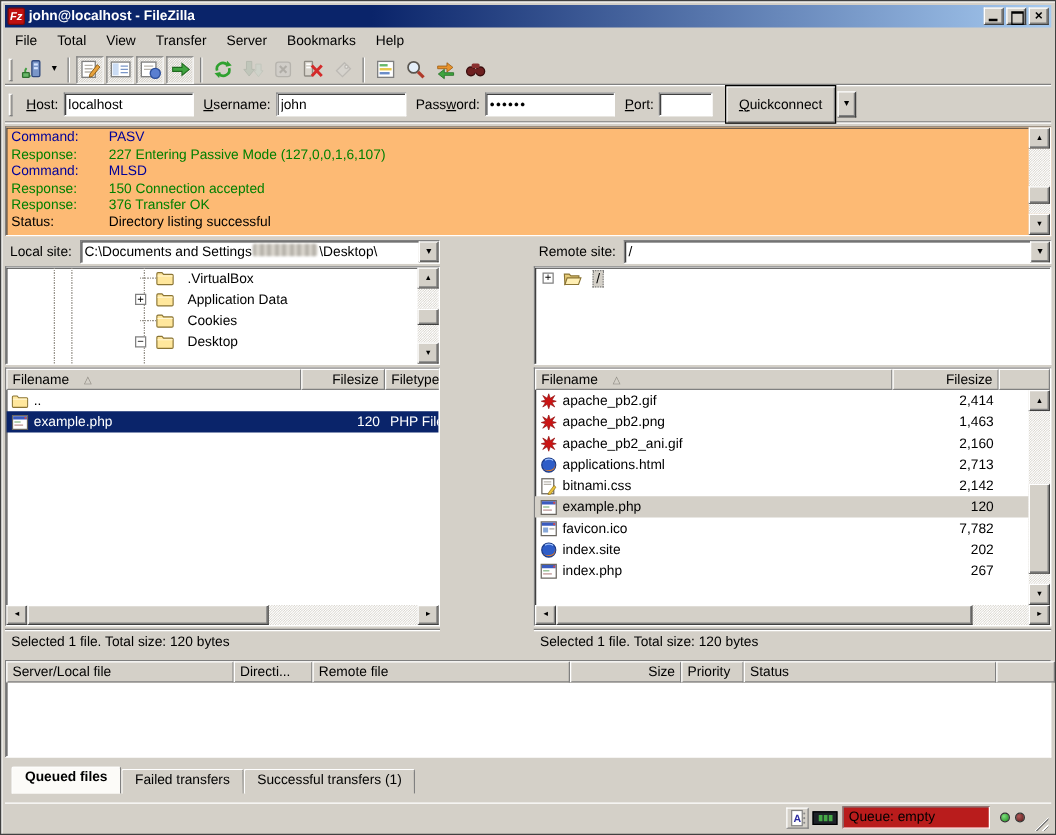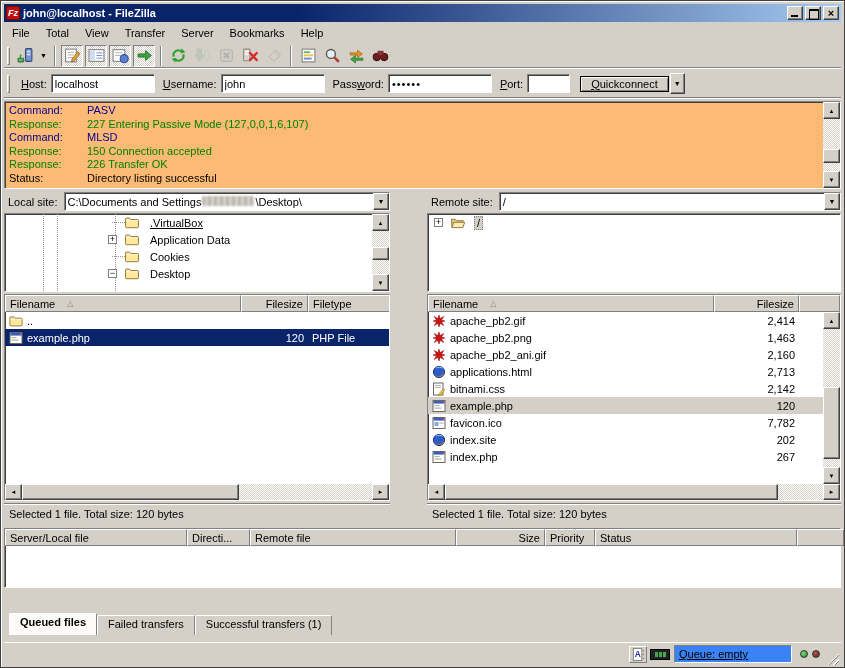--- a/index.html
+++ b/index.html
@@ -33,21 +33,21 @@
     background-size:2px 2px;background-position:0 0,1px 1px;}
   .tb-btn.disabled{opacity:.5;filter:grayscale(60%);}
   .tb-arrow{width:13px;height:22px;display:flex;align-items:center;justify-content:center;font-size:7px;color:#000;}
   .tb-sep{width:2px;height:20px;border-left:1px solid #808080;border-right:1px solid #fff;margin:0 4px;}
   
   .qcbar{position:absolute;left:3px;right:3px;top:68px;height:30px;display:flex;align-items:center;
     border-bottom:1px solid #fff;box-shadow:0 -1px 0 #808080 inset;font-size:11px;padding-left:2px;}
   .qc-label{margin:0 4px 0 8px;white-space:nowrap;}
   .qc-input{height:19px;background:#fff;border:1px solid;border-color:#808080 #fff #fff #808080;
     box-shadow:inset 1px 1px 0 #404040;font-size:11px;padding:1px 3px;outline:none;}
-  .qc-btn{height:16px;margin-left:10px;padding:0 10px;background:#D4D0C8;font-size:11px;
+  .qc-btn{height:31px;margin-left:10px;padding:0 10px;background:#D4D0C8;font-size:11px;
     border:1px solid #000;box-shadow:inset 1px 1px 0 #fff,inset -1px -1px 0 #808080;}
   .qc-btn u{text-decoration:underline;}
   .qc-drop{width:15px;height:21px;background:#D4D0C8;border:1px solid;border-color:#fff #404040 #404040 #fff;
     box-shadow:inset -1px -1px 0 #808080;display:flex;align-items:center;justify-content:center;font-size:7px;margin-left:1px;}
   
   .logbox{position:absolute;left:3px;right:3px;top:100px;height:88px;background:#fdba74;
     border:1px solid;border-color:#808080 #fff #fff #808080;box-shadow:inset 1px 1px 0 #404040;display:flex;}
   .logtext{flex:1;padding:2px 0 0 4px;font-size:11px;line-height:13.5px;overflow:hidden;}
   .logline{white-space:nowrap;display:flex;}
   .logline .llabel{width:78px;flex:none;}
@@ -61,21 +61,21 @@
     background-image:linear-gradient(45deg,#d4d0c8 25%,transparent 25%,transparent 75%,#d4d0c8 75%),
                      linear-gradient(45deg,#d4d0c8 25%,transparent 25%,transparent 75%,#d4d0c8 75%);
     background-size:2px 2px;background-position:0 0,1px 1px;}
   .sb-thumb{position:absolute;background:#D4D0C8;border:1px solid;border-color:#fff #404040 #404040 #fff;
     box-shadow:inset -1px -1px 0 #808080;}
   .vscroll .sb-thumb{left:0;right:0;}
   .hscroll .sb-thumb{top:0;bottom:0;}
   
   .main{position:absolute;left:3px;right:3px;top:190px;height:333px;}
   .pane{position:absolute;top:0;height:333px;}
-  .pane.left{left:0;width:386px;}
+  .pane.left{left:0;width:348px;}
   .pane.right{left:423px;right:0;}
   .siterow{position:absolute;left:0;right:0;top:0;height:21px;display:flex;align-items:center;font-size:11px;}
   .sitelabel{padding:0 6px 0 4px;white-space:nowrap;}
   .sitecombo{flex:1;height:19px;background:#fff;border:1px solid;border-color:#808080 #fff #fff #808080;
     box-shadow:inset 1px 1px 0 #404040;display:flex;align-items:center;padding-left:3px;overflow:hidden;white-space:nowrap;}
   .combo-drop{width:16px;height:17px;margin-left:auto;flex:none;background:#D4D0C8;border:1px solid;
     border-color:#fff #404040 #404040 #fff;box-shadow:inset -1px -1px 0 #808080;
     display:flex;align-items:center;justify-content:center;font-size:7px;}
   .redacted{display:inline-block;width:52px;height:10px;margin:0 1px;border-radius:2px;
     background:repeating-linear-gradient(90deg,#b8b4ac 0 3px,#d8d4cc 3px 6px);filter:blur(1px);}
@@ -111,39 +111,39 @@
   .file-row .cell{flex:none;overflow:hidden;padding:0 4px;display:flex;align-items:center;height:17px;}
   .file-row .cell.right{justify-content:flex-end;}
   .file-row .icon{width:15px;height:14px;margin-right:3px;flex:none;display:inline-flex;}
   .file-row .icon svg{width:14px;height:14px;}
   .file-row.sel-active{background:#0A246A;color:#fff;}
   .file-row.sel-inactive{background:#D4D0C8;}
   .statusline{position:absolute;left:0;right:0;top:312px;height:21px;font-size:11px;
     display:flex;align-items:center;padding:0 5px;border-top:1px solid #808080;box-shadow:0 1px 0 #fff inset;}
   .splitter{position:absolute;left:419px;width:4px;top:0;height:333px;background:#D4D0C8;}
   
-  .queuewrap{position:absolute;left:3px;right:3px;top:527px;height:60px;background:#fff;
+  .queuewrap{position:absolute;left:3px;right:3px;top:527px;height:78px;background:#fff;
     border:1px solid;border-color:#808080 #fff #fff #808080;box-shadow:inset 1px 1px 0 #404040;
     display:flex;flex-direction:column;}
   .queuebody{flex:1;}
   .tabsrow{position:absolute;left:3px;right:3px;top:612px;height:26px;display:flex;align-items:flex-start;padding-left:5px;}
   .tab{height:20px;margin-top:2px;padding:2px 10px 0;font-size:11px;background:#D4D0C8;
     border:1px solid;border-color:#fff #808080 #808080 #fff;border-bottom:none;border-radius:2px 2px 0 0;}
   .tab.active{height:22px;margin-top:0;background:#FCFBF8;font-weight:bold;}
   
   .statusbar{position:absolute;left:3px;right:3px;top:641px;height:23px;display:flex;align-items:center;
     justify-content:flex-end;font-size:11px;border-top:1px solid #fff;padding-right:2px;}
   .sb-icon{width:18px;height:17px;display:flex;align-items:center;justify-content:center;
     border:1px solid;border-color:#fff #808080 #808080 #fff;margin-right:3px;background:#D4D0C8;}
   .sb-icon svg{width:15px;height:15px;}
   .sb-badge{width:20px;height:11px;background:#1E2228;border:1px solid #000;margin-right:4px;
     display:flex;align-items:center;justify-content:center;gap:1px;}
   .sb-badge i{display:block;width:3px;height:5px;background:#46A846;}
-  .queuebox{width:118px;height:18px;background:#3b82f6;border:1px solid;border-color:#808080 #fff #fff #808080;
-    display:flex;align-items:center;padding:0 4px;margin-right:8px;text-decoration:underline;}
+  .queuebox{width:118px;height:18px;background:#b91c1c;border:1px solid;border-color:#808080 #fff #fff #808080;
+    display:flex;align-items:center;padding:0 4px;margin-right:8px;}
   .led{width:8px;height:8px;border-radius:50%;margin-right:4px;border:1px solid #333;}
   .led.green{background:radial-gradient(circle at 35% 35%,#7de07d,#1E8A1E);}
   .led.red{background:radial-gradient(circle at 35% 35%,#b05858,#5A1818);}
   .resize-grip{width:13px;height:13px;margin-left:2px;align-self:flex-end;
     background:repeating-linear-gradient(135deg,transparent 0 2px,#fff 2px 3px,#808080 3px 4px);
     clip-path:polygon(100% 0,100% 100%,0 100%);}
   u{text-decoration:underline;}
 </style>
 </head>
 <body>
@@ -307,21 +307,21 @@
         <div class="logline" style="color: rgb(0, 0, 153);">
           <span class="llabel">Command:</span>
           <span>MLSD</span>
         </div>
         <div class="logline" style="color: rgb(0, 128, 0);">
           <span class="llabel">Response:</span>
           <span>150 Connection accepted</span>
         </div>
         <div class="logline" style="color: rgb(0, 128, 0);">
           <span class="llabel">Response:</span>
-          <span>226 Transfer OK</span>
+          <span>376 Transfer OK</span>
         </div>
         <div class="logline" style="color: rgb(0, 0, 0);">
           <span class="llabel">Status:</span>
           <span>Directory listing successful</span>
         </div>
       </div>
     <div class="vscroll">
       <div class="sb-btn">▲</div>
       <div class="sb-track">
           <div class="sb-thumb" style="top:58%;height:14px;"></div>
@@ -336,21 +336,21 @@
       <div class="siterow">
         <span class="sitelabel">Local site:</span>
         <div class="sitecombo">
           <span><span>C:\Documents and Settings</span><span class="redacted"></span><span>\Desktop\</span></span>
           <div class="combo-drop">▼</div>
         </div>
       </div>
       <div class="treebox">
         <div class="treecontent" id="local-tree">
           <div class="tree-guides"></div>
-        <div class="tree-row" style="padding-left: 119px; text-decoration: underline;">
+        <div class="tree-row" style="padding-left: 119px;">
               <span class="tree-connector" style="left: 107px;"></span>
               <span style="display: inline-flex; margin-right: 4px;">
                 <svg viewBox="0 0 16 14" style="width: 16px; height: 13px;">
                   <path d="M1 3.2 C1 2.6 1.4 2.2 2 2.2 H5.4 L6.8 3.8 H14 C14.6 3.8 15 4.2 15 4.8 V11.6 C15 12.2 14.6 12.6 14 12.6 H2 C1.4 12.6 1 12.2 1 11.6 Z" fill="#FFE79C" stroke="#8A7434"></path>
                   <path d="M1.5 5.2 H14.5" stroke="#FFF6D6"></path>
                 </svg>
               </span>
               <span class="tree-label">.VirtualBox</span>
             </div>
             <div class="tree-row" style="padding-left: 119px;">

